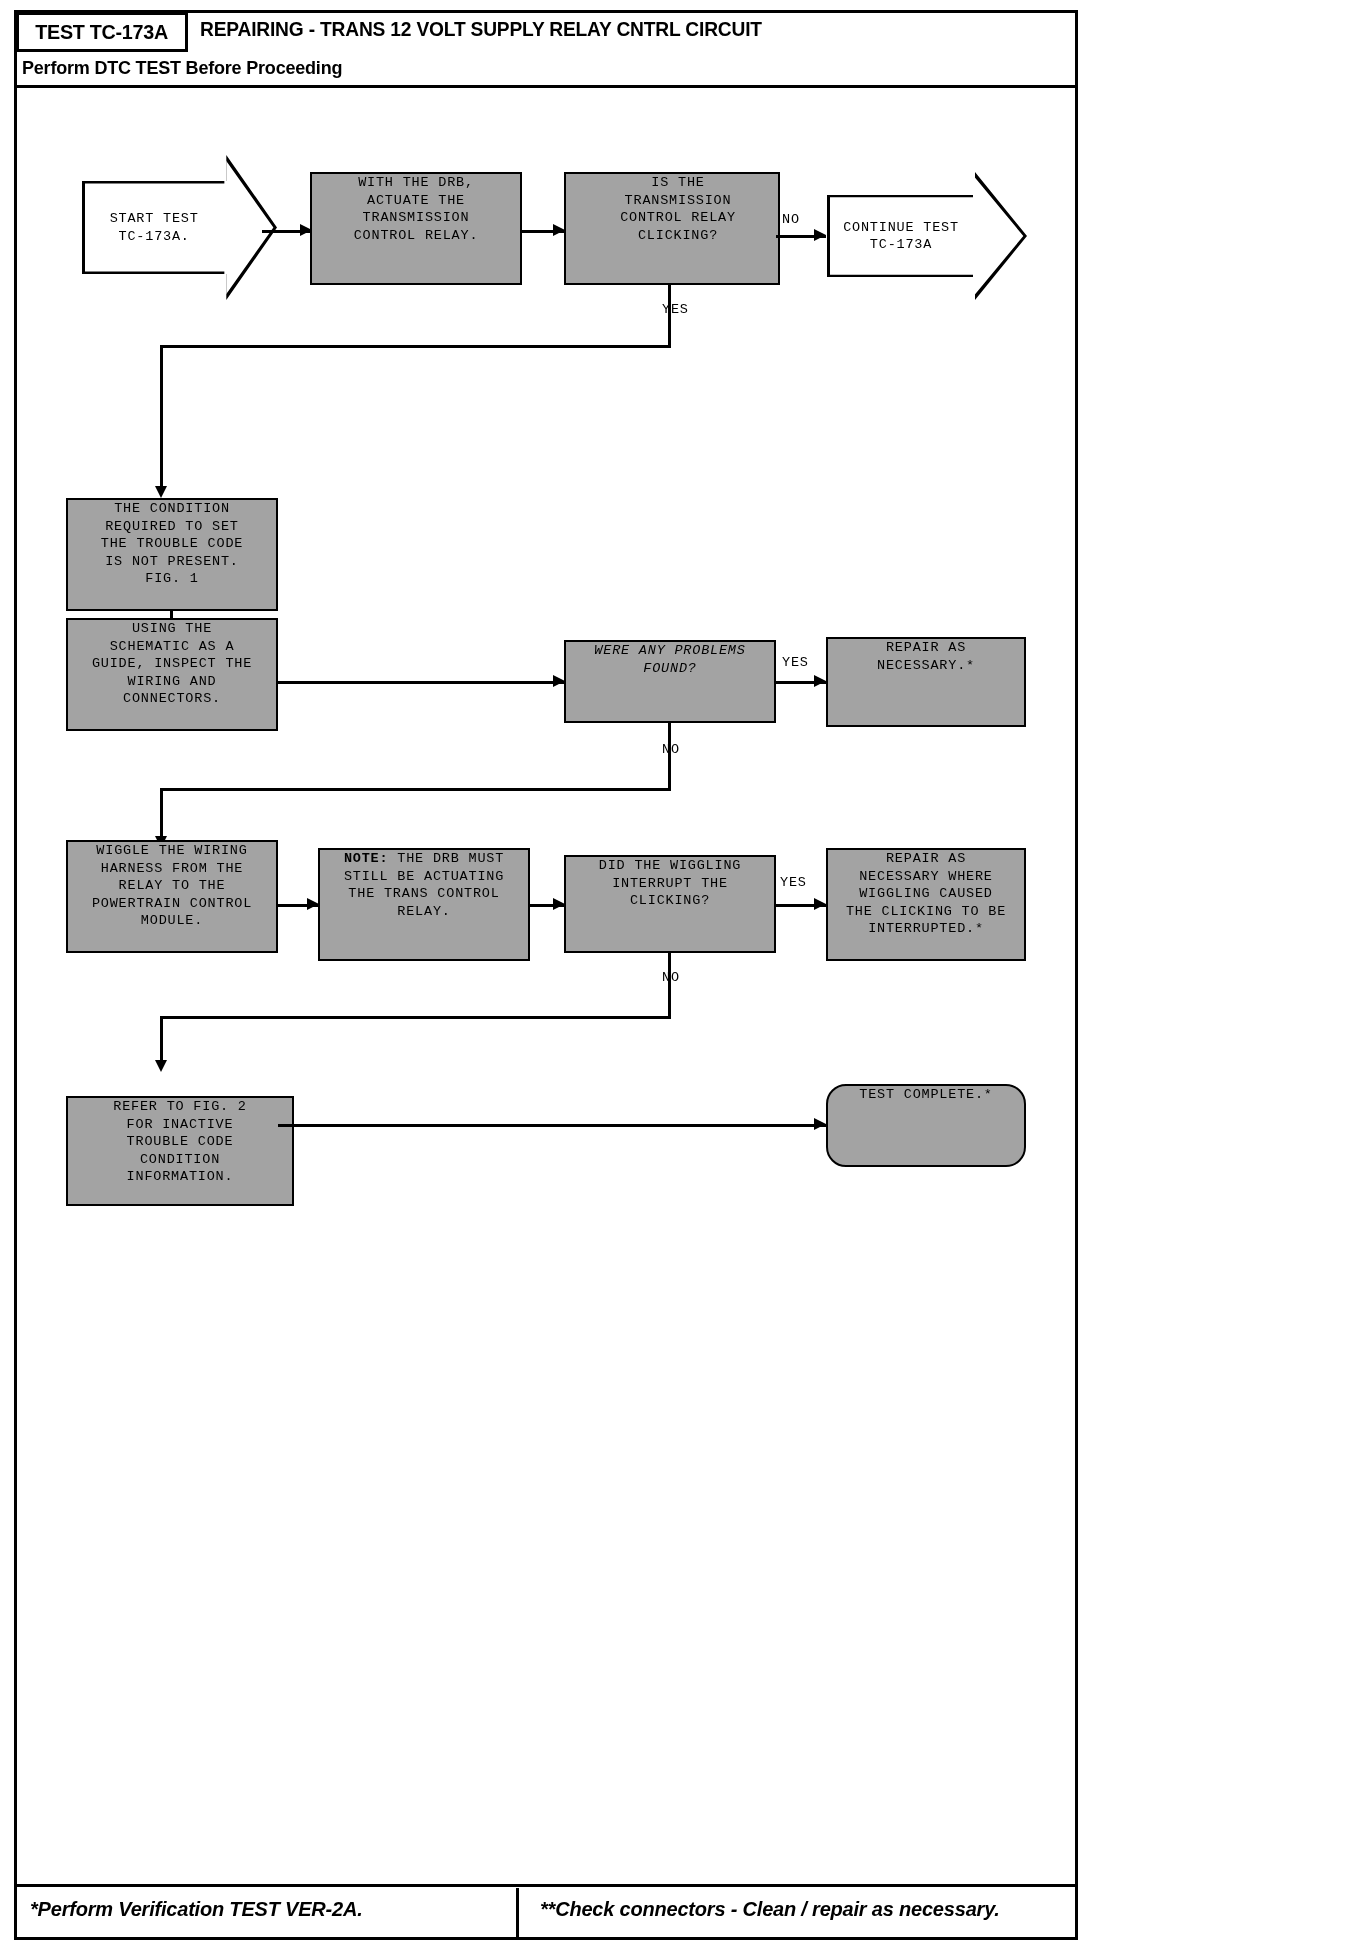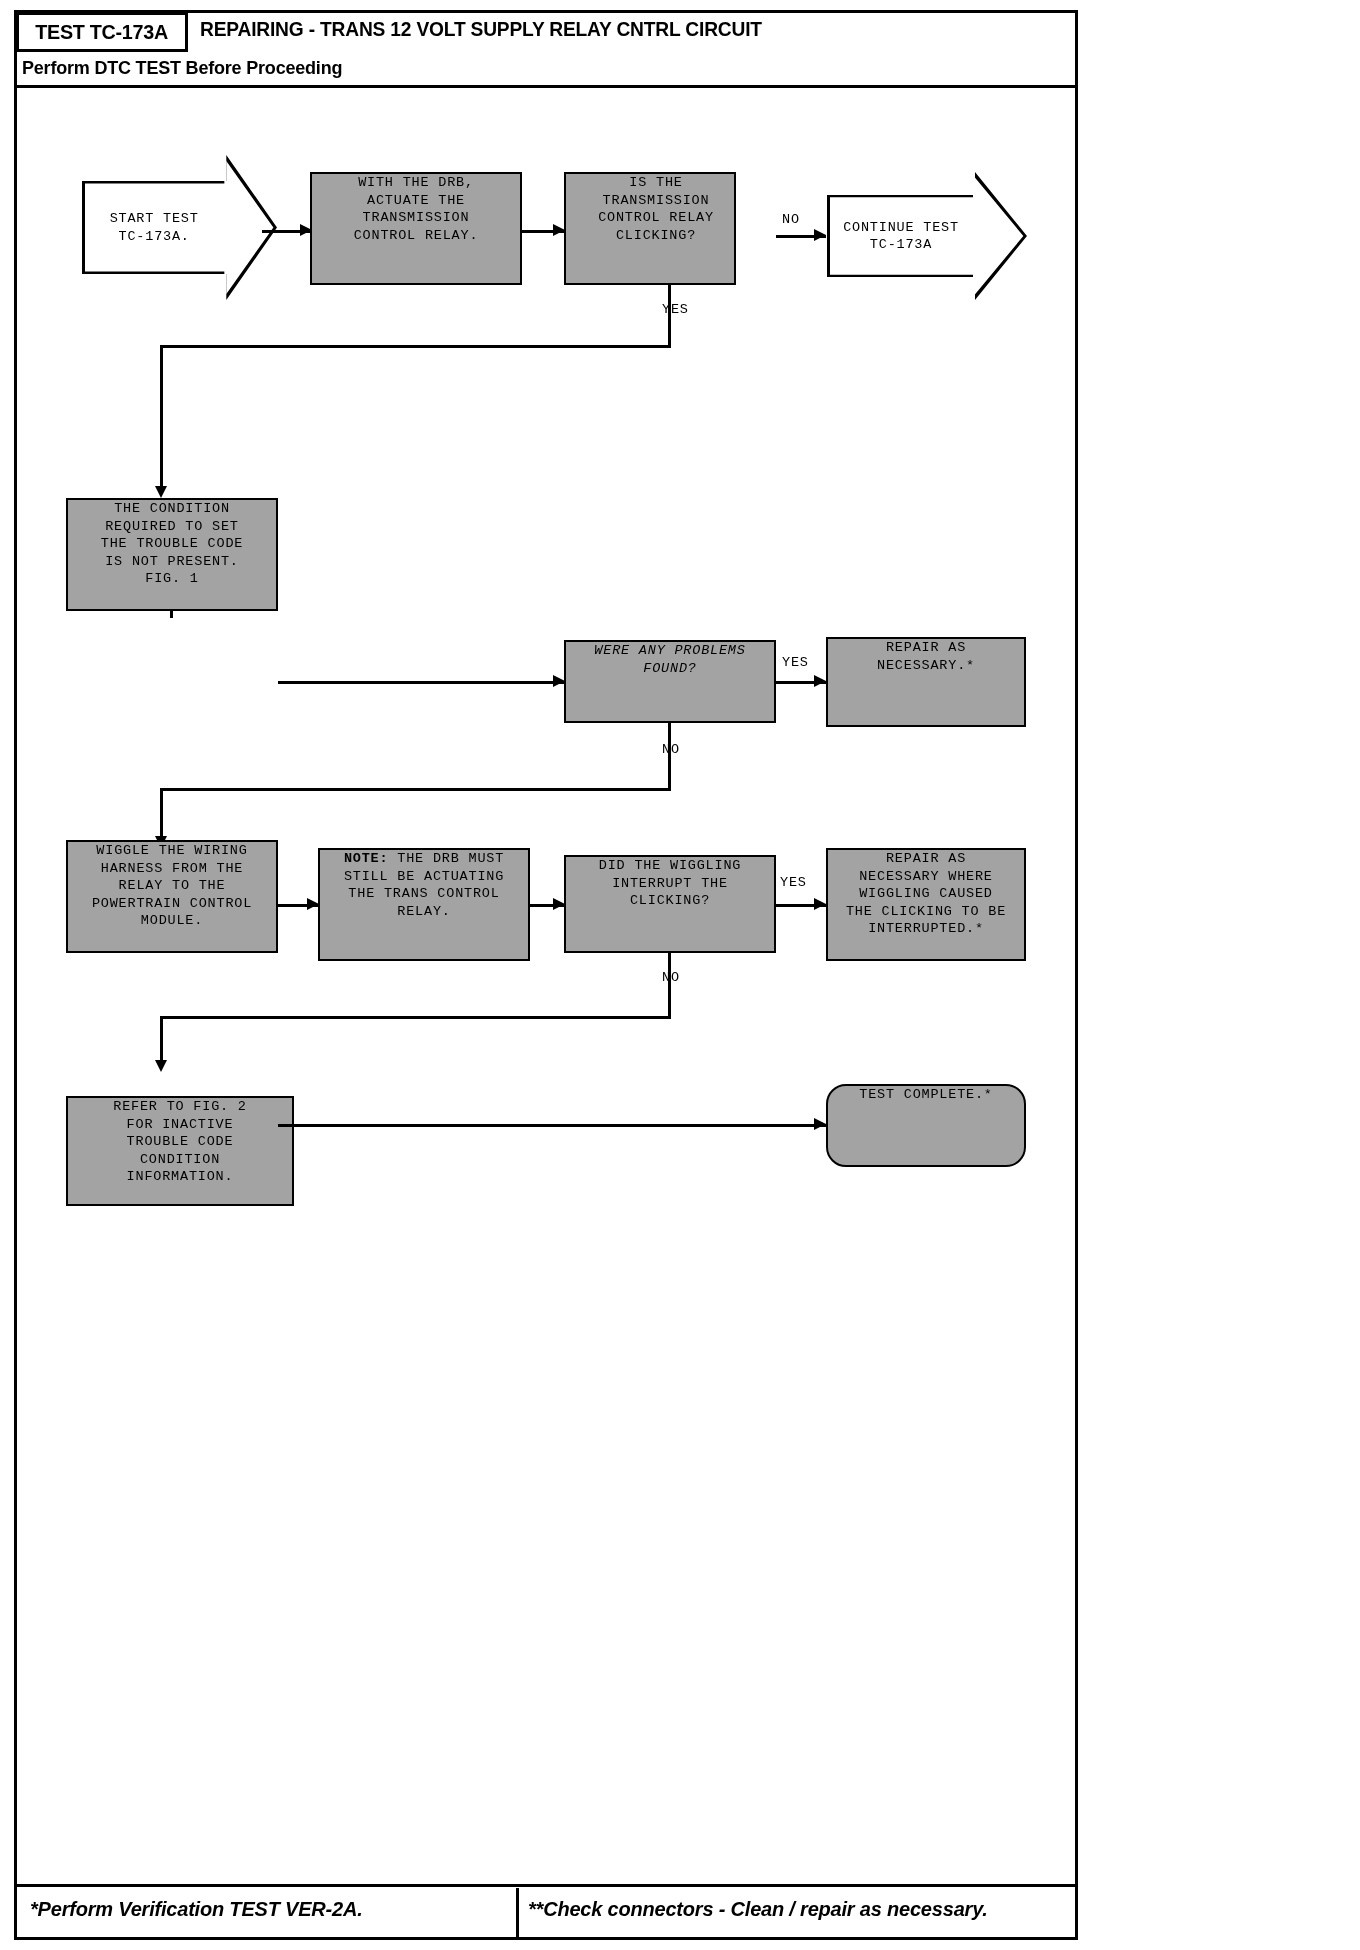--- a/index.html
+++ b/index.html
@@ -78,21 +78,21 @@
   .footer-left, .footer-right {
     position: absolute;
     top: 1898px;
     font-size: 20px;
     font-weight: bold;
     font-style: italic;
     white-space: nowrap;
     letter-spacing: -0.2px;
   }
   .footer-left { left: 30px; }
-  .footer-right { left: 528px; }
+  .footer-right { left: 540px; }
 
   
   .node {
     position: absolute;
     border: 2.5px solid #000;
     background: #a3a3a3;
     display: flex;
     align-items: flex-start;
     justify-content: center;
     text-align: center;
@@ -192,21 +192,21 @@
   <div class="node" style="left:310px; top:172px; width:212px; height:113px;">
     <div class="txt">WITH THE DRB,
 ACTUATE THE
 TRANSMISSION
 CONTROL RELAY.</div>
   </div>
 
   <div class="hline" style="left:522px; top:230px; width:42px;"></div>
   <div class="arrowhead-r" style="left:553px; top:224px;"></div>
 
-  <div class="node" style="left:564px; top:172px; width:172px; height:113px;padding-left:12px;">
+  <div class="node" style="left:564px; top:172px; width:216px; height:113px;padding-left:12px;">
     <div class="txt">IS THE
 TRANSMISSION
 CONTROL RELAY
 CLICKING?</div>
   </div>
 
   <div class="edge-label" style="left:782px; top:212px;">NO</div>
   <div class="hline" style="left:776px; top:235px; width:50px;"></div>
   <div class="arrowhead-r" style="left:814px; top:229px;"></div>
 
@@ -225,20 +225,27 @@
   <div class="node" style="left:66px; top:498px; width:212px; height:113px;">
     <div class="txt">THE CONDITION
 REQUIRED TO SET
 THE TROUBLE CODE
 IS NOT PRESENT.
 FIG. 1</div>
   </div>
 
   <div class="vline" style="left:170px; top:611px; height:7px;"></div>
 
+  <div class="node" style="left:66px; top:618px; width:212px; height:113px;">
+    <div class="txt">USING THE
+SCHEMATIC AS A
+GUIDE, INSPECT THE
+WIRING AND
+CONNECTORS.</div>
+  </div>
 
   <div class="hline" style="left:278px; top:681px; width:286px;"></div>
   <div class="arrowhead-r" style="left:553px; top:675px;"></div>
 
   <div class="node" style="left:564px; top:640px; width:212px; height:83px;font-style:italic;">
     <div class="txt">WERE ANY PROBLEMS
 FOUND?</div>
   </div>
 
   <div class="edge-label" style="left:782px; top:655px;">YES</div>

